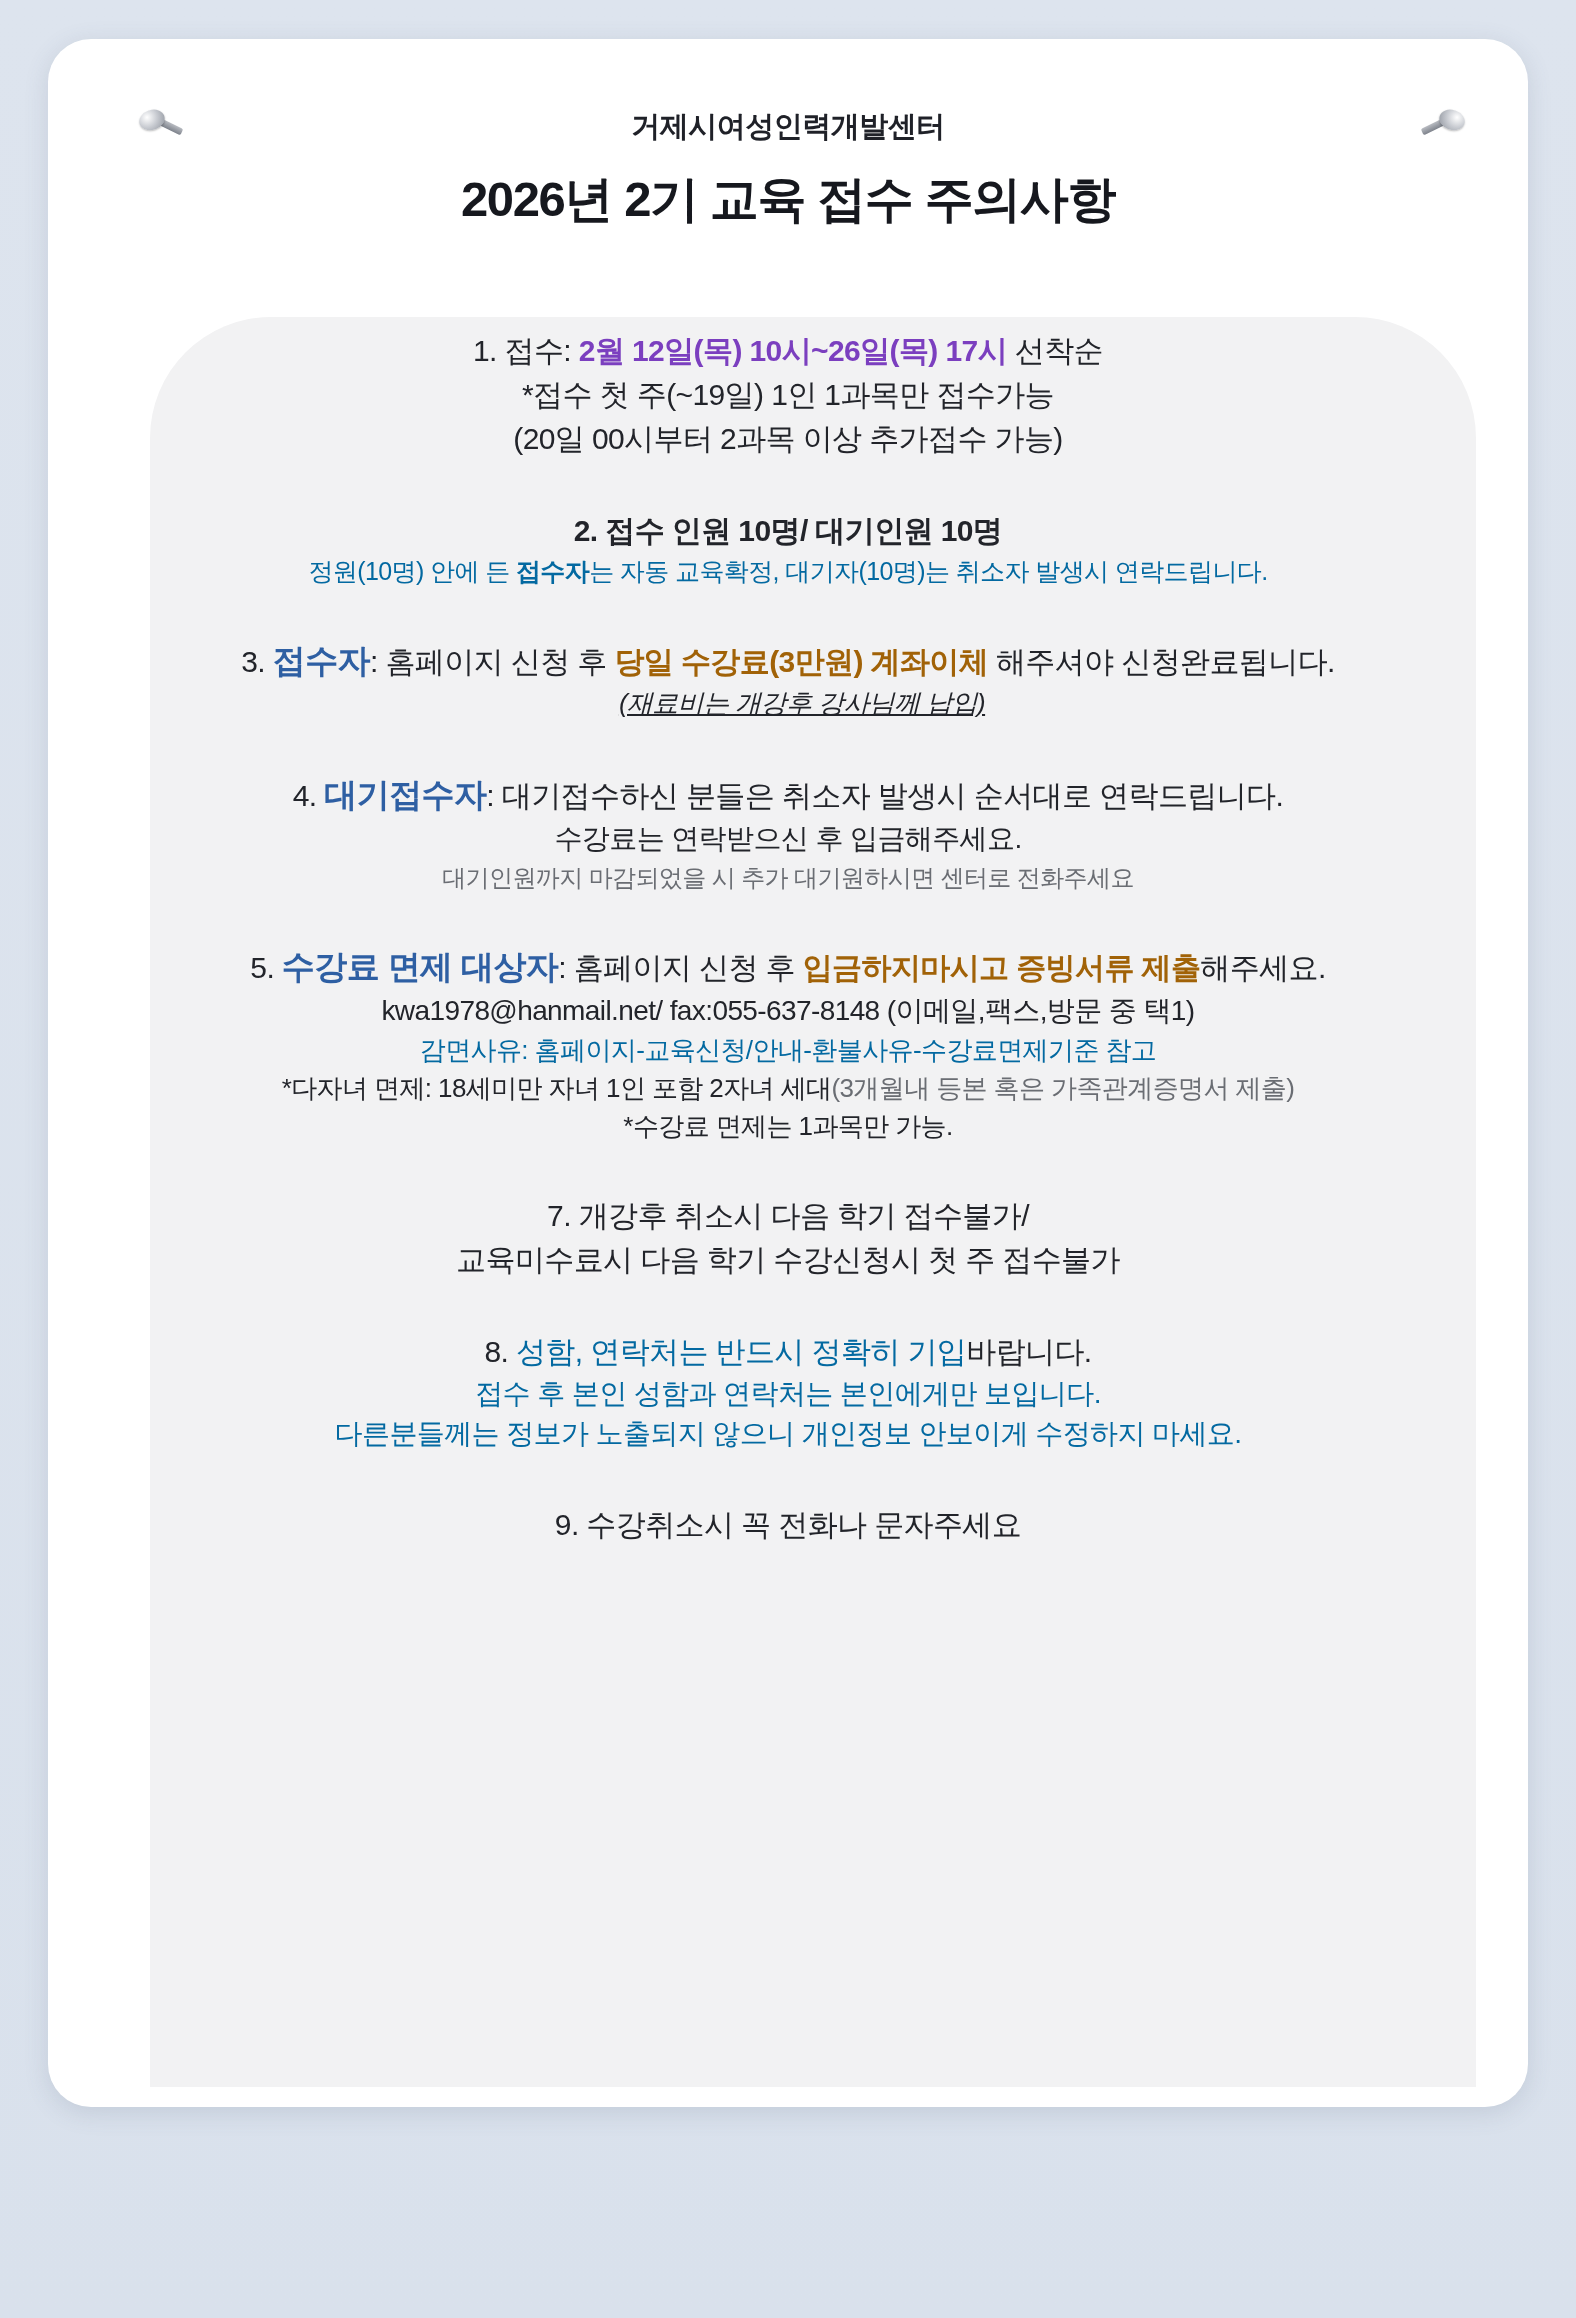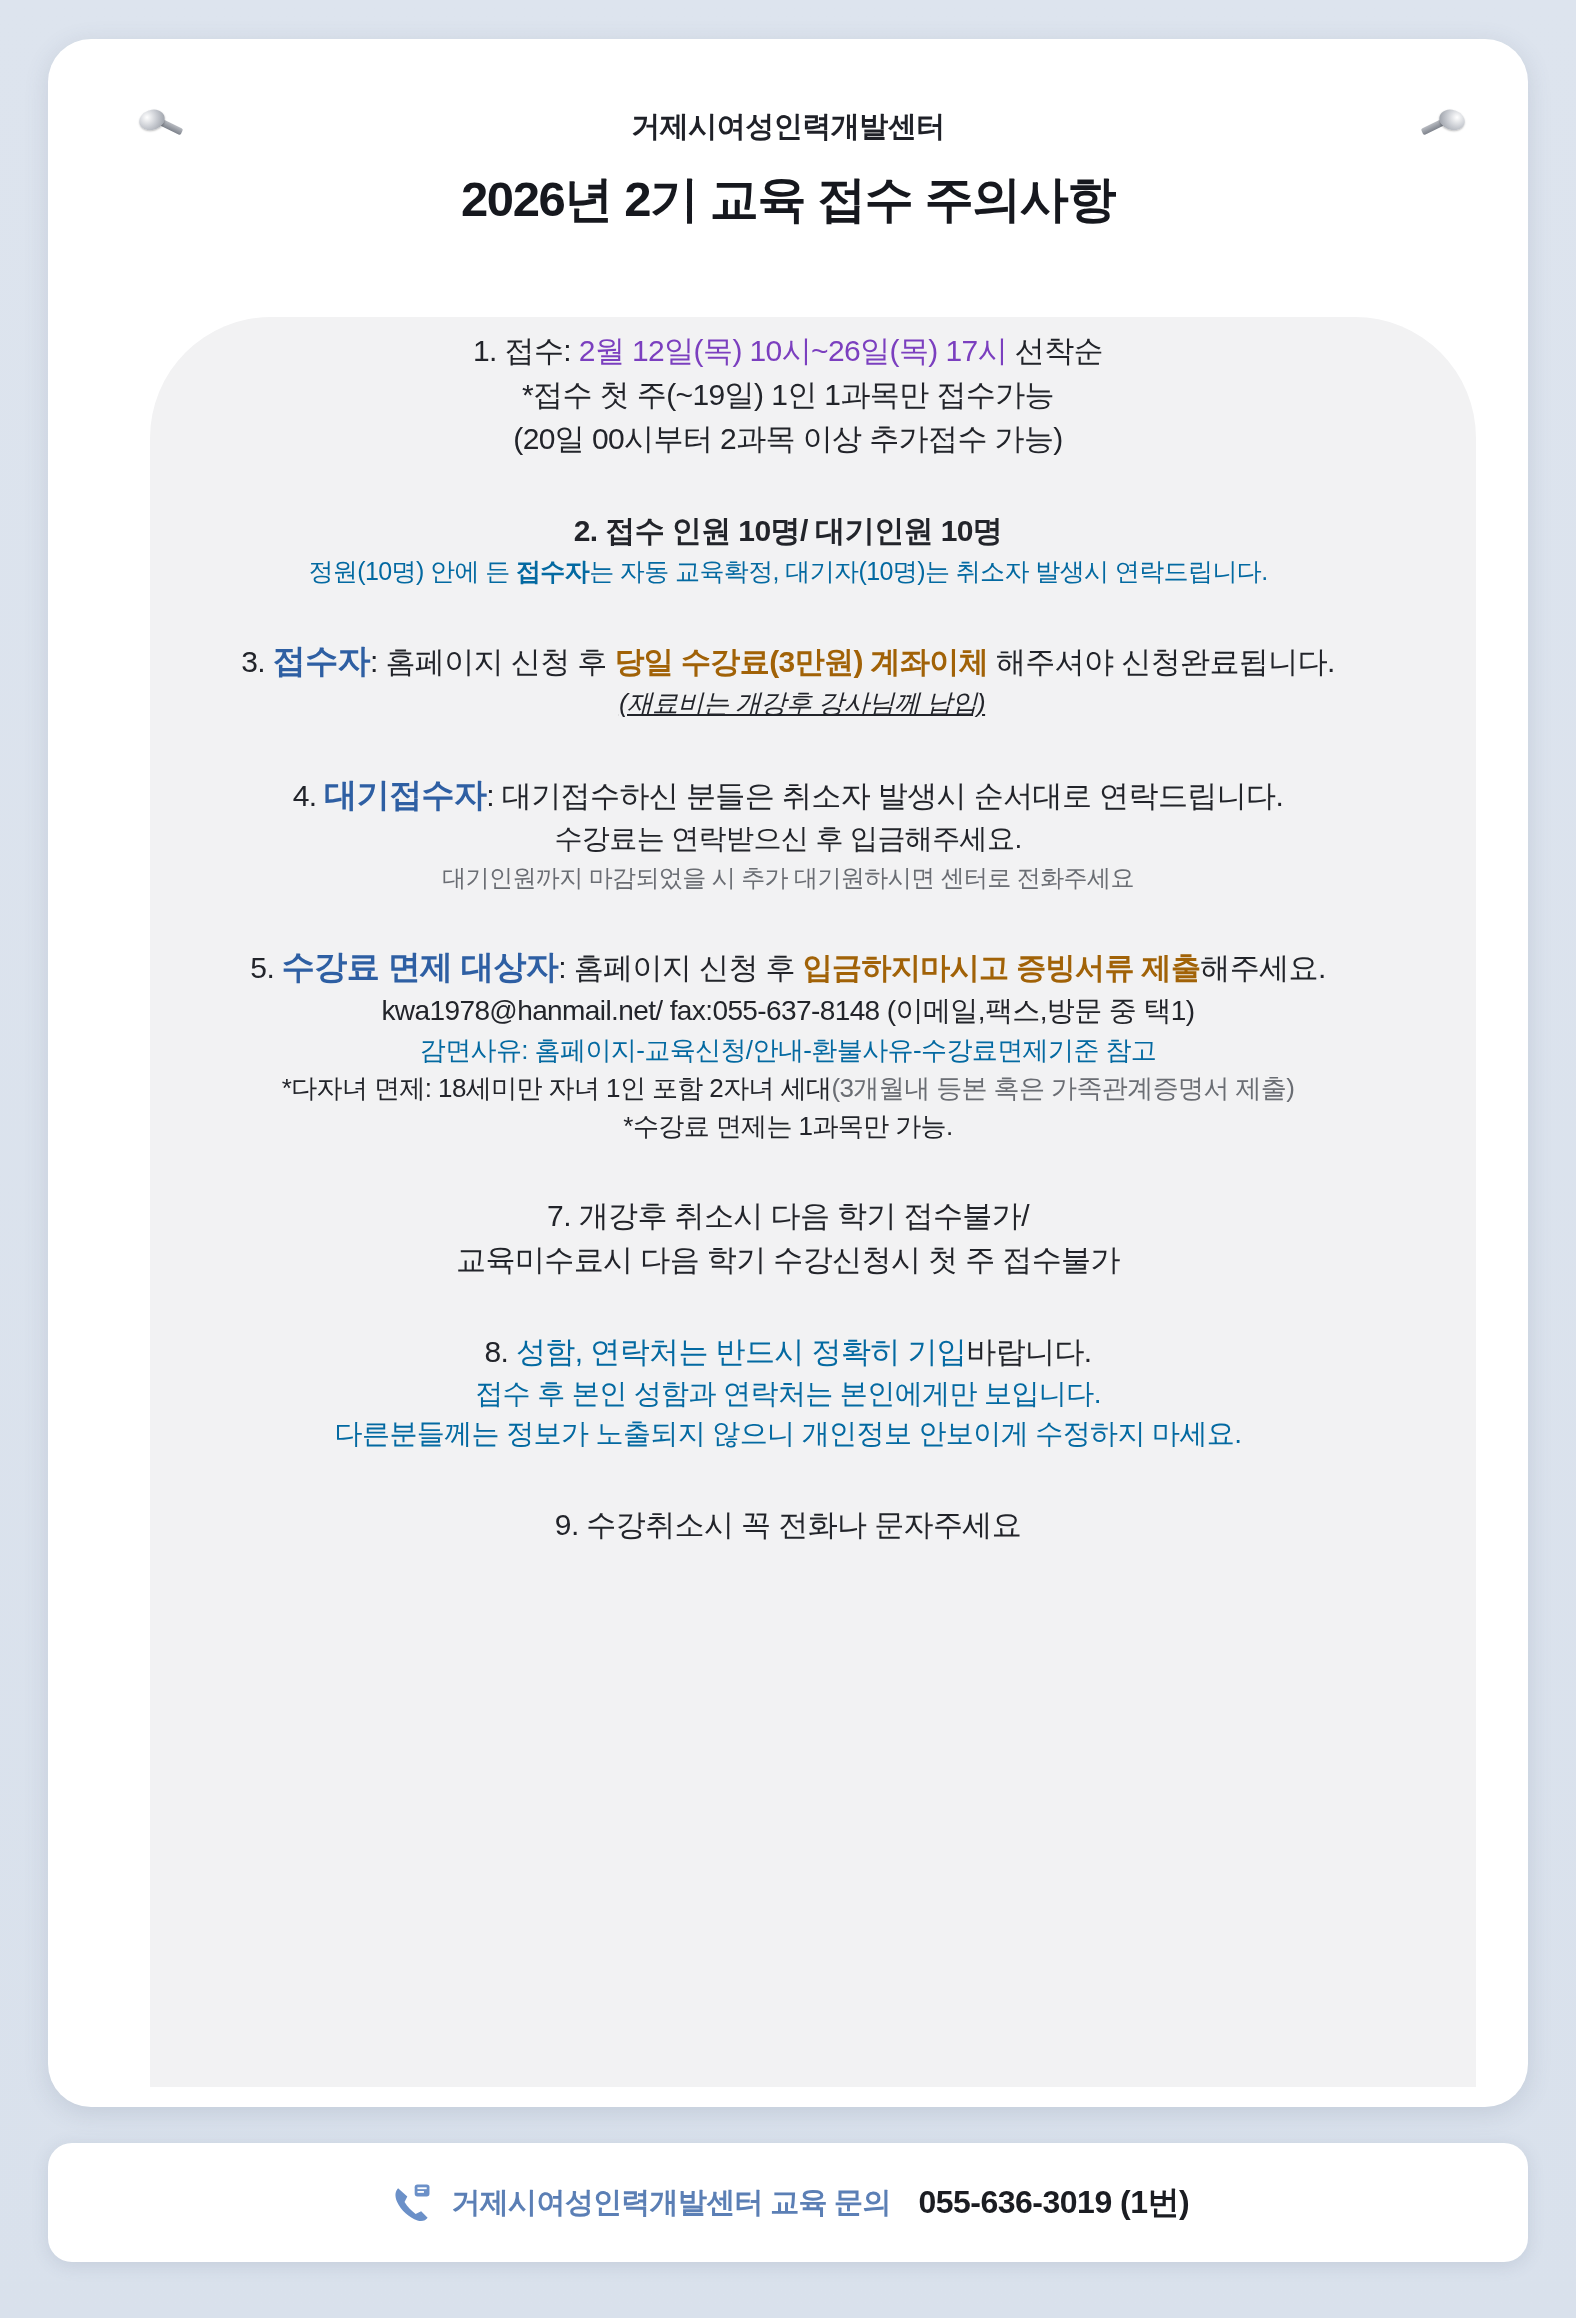--- a/index.html
+++ b/index.html
@@ -106,21 +106,21 @@
   .ln {
     line-height: 1.46;
     letter-spacing: -0.6px;
   }
   .l-30 { font-size: 28px; }
   .l-32 { font-size: 30px; }
   .l-26 { font-size: 24px; text-align: center; }
   .l-27 { font-size: 25px; }
   .l-28 { font-size: 26px; }
   .b { font-weight: bold; }
-  .purple { color: #7b3fbf; font-weight: normal; }
+  .purple { color: #7b3fbf; font-weight: bold; }
   .orange { color: #a16207; font-weight: bold; }
   .orange-l { color: #ee6b2f; }
   .red { color: #0369a1; font-weight: normal; }
   .blue { color: #2e5fa3; font-weight: bold; }
   .grey { color: #0369a1; }
   .grey2 { color: #6a6d73; }
   .underline-italic { font-style: italic; text-decoration: underline; margin-left: 28px; }
   .gap-l { height: 48px; }
 
   
@@ -254,27 +254,15 @@
 
       <div class="gap-l"></div>
 
       <div class="sec">
         <div class="ln l-32">9. 수강취소시 꼭 전화나 문자주세요</div>
       </div>
 
     </div>
   </div>
 
-  <div class="footer">
-    <span class="phone-icon">
-      <svg width="48" height="48" viewBox="0 0 52 52" xmlns="http://www.w3.org/2000/svg">
-        <path d="M12 10 C9 13, 8 18, 11 25 C15 34, 24 42, 33 45 C38 46.5, 42 45, 44 42 L37 35 L31 38 C27 35, 22 30, 19 25 L22 19 Z" fill="#6b90c8"></path>
-        <rect x="30" y="6" width="16" height="13" rx="3" fill="#6b90c8"></rect>
-        <rect x="33" y="9" width="10" height="2" fill="#ffffff"></rect>
-        <rect x="33" y="13" width="7" height="2" fill="#ffffff"></rect>
-      </svg>
-    </span>
-    <span class="footer-label">거제시여성인력개발센터 교육 문의</span>
-    <span class="footer-number">055-636-3019 (1번)</span>
-  </div>
 
 </div>
 
 
 </body></html>

